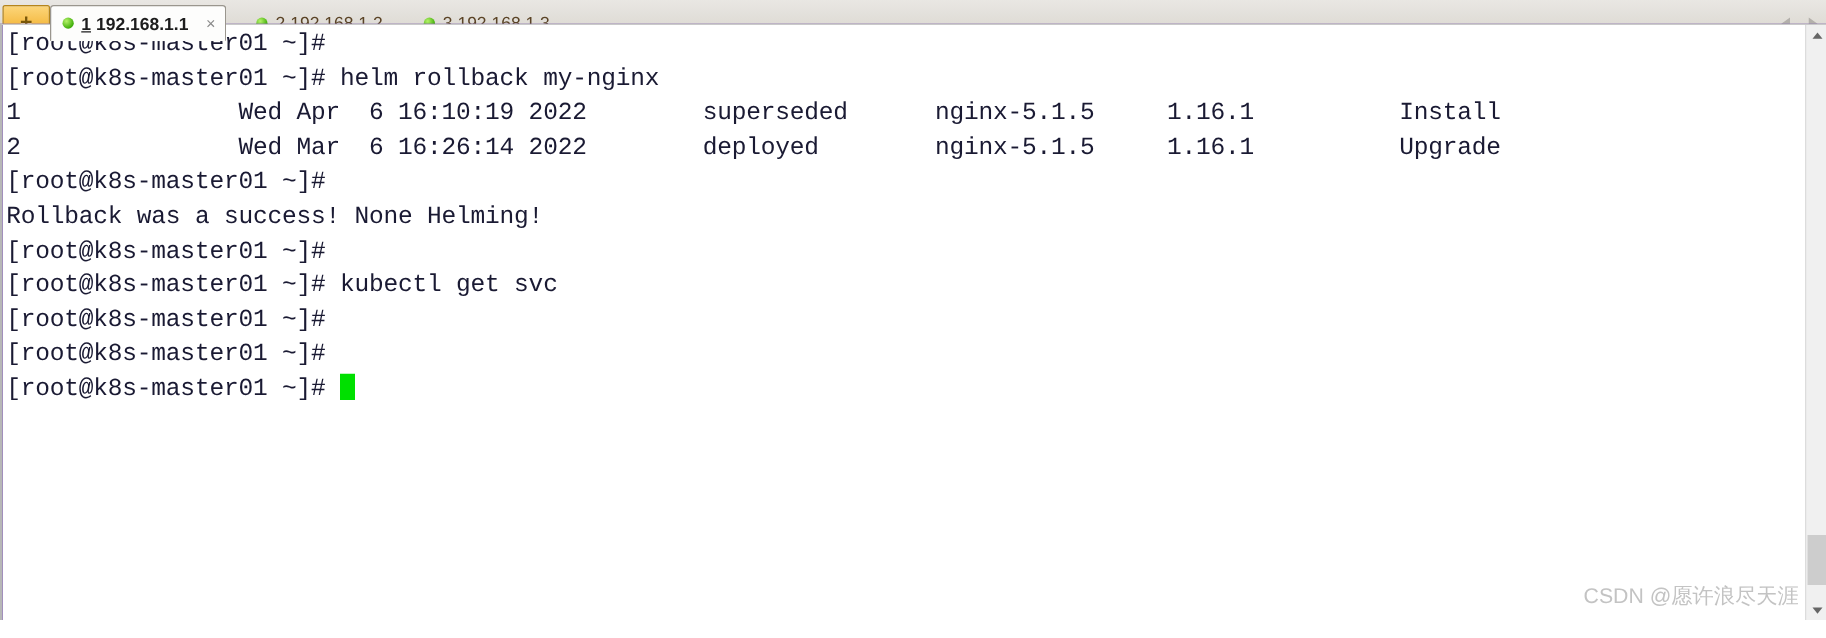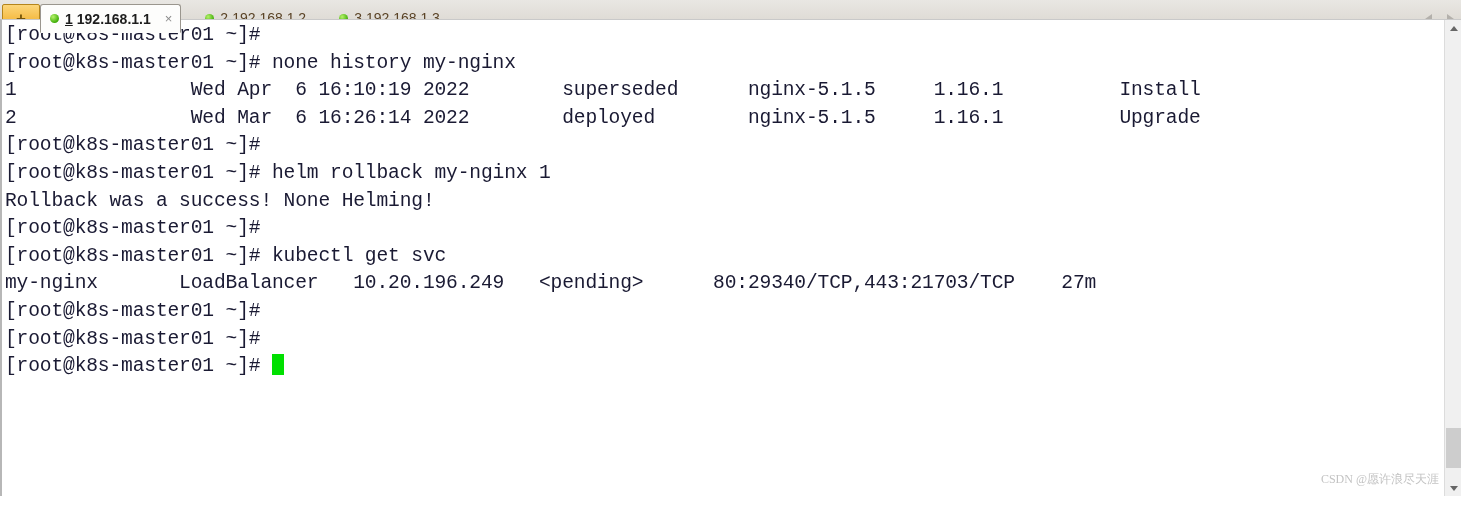--- a/index.html
+++ b/index.html
@@ -216,23 +216,23 @@
     height: 40px;
     background: #cdcdcd;
     cursor: pointer;
   }
 
   
   .watermark {
     position: absolute;
     right: 22px;
     bottom: 8px;
-    font-size: 12px;
+    font-size: 17px;
     color: #c3c3c3;
-    font-family: Liberation Serif, serif;
+    font-family: Liberation Sans, sans-serif;
     white-space: nowrap;
     pointer-events: none;
     user-select: none;
   }
 </style>
 </head>
 <body>
 
 <div id="app">
 
@@ -268,29 +268,27 @@
     </div>
     <div class="tab-scroll">
       <span class="tri-right"></span>
     </div>
   </div>
 
   <div class="term-wrap">
 
     <div class="term" id="term-output">
         <div class="line">[root@k8s-master01 ~]#</div>
-        <div class="line">[root@k8s-master01 ~]# none history my-nginx</div>
+        <div class="line">[root@k8s-master01 ~]# helm rollback my-nginx</div>
         <div class="line">1               Wed Apr  6 16:10:19 2022        superseded      nginx-5.1.5     1.16.1          Install</div>
         <div class="line">2               Wed Mar  6 16:26:14 2022        deployed        nginx-5.1.5     1.16.1          Upgrade</div>
         <div class="line">[root@k8s-master01 ~]#</div>
-        <div class="line">[root@k8s-master01 ~]# helm rollback my-nginx 1</div>
         <div class="line">Rollback was a success! None Helming!</div>
         <div class="line">[root@k8s-master01 ~]#</div>
         <div class="line">[root@k8s-master01 ~]# kubectl get svc</div>
-        <div class="line">my-nginx       LoadBalancer   10.20.196.249   &lt;pending&gt;      80:29340/TCP,443:21703/TCP    27m</div>
         <div class="line">[root@k8s-master01 ~]#</div>
         <div class="line">[root@k8s-master01 ~]#</div>
         <div class="line"><span>[root@k8s-master01 ~]# </span><span class="cursor"></span></div>
       </div>
 
     <div class="vscroll">
       <div class="sb-btn sb-up">
         <span class="chev-up"></span>
       </div>
       <div class="sb-thumb"></div>

